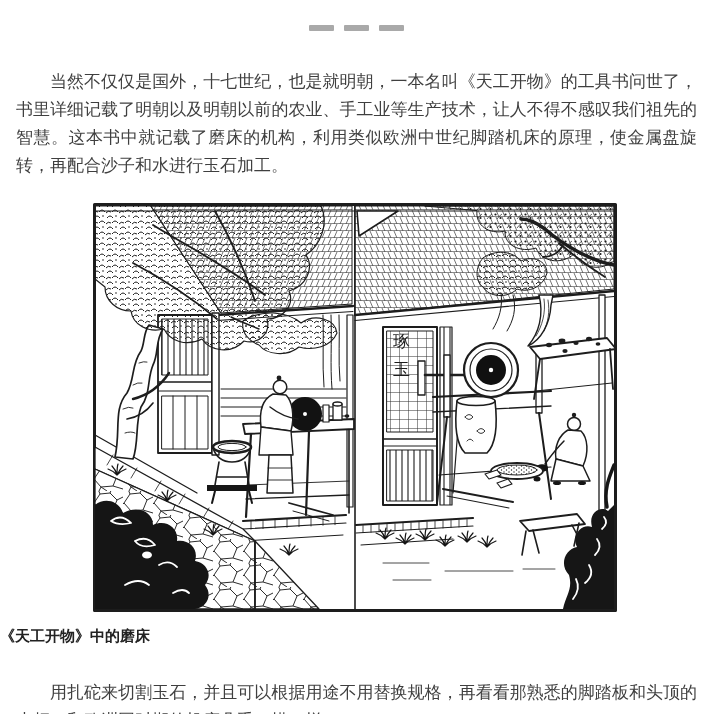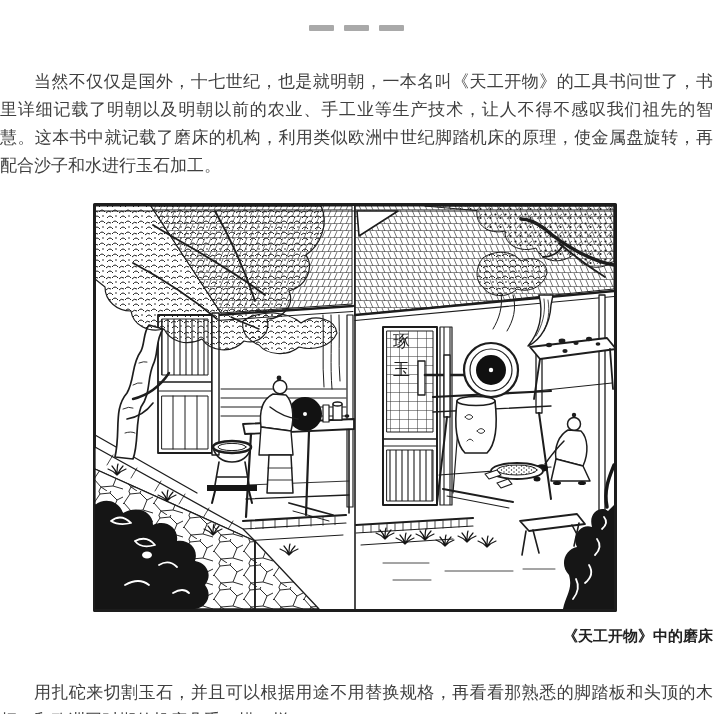--- a/index.html
+++ b/index.html
@@ -4,28 +4,28 @@
 <style>
   html,body{margin:0;padding:0;}
   body{
     width:713px;height:714px;background:#ffffff;overflow:hidden;
     font-family:"Liberation Sans","DejaVu Sans",sans-serif;
     color:#3f3f3f;
   }
   .dashes{display:flex;justify-content:center;gap:10px;padding-top:25px;}
   .dash{width:25px;height:6px;background:#a9a9a9;border-radius:1px;display:block;}
   p.para{
-    margin:0;font-size:17px;line-height:28px;text-align:justify;
+    margin:16px;font-size:17px;line-height:28px;text-align:justify;
     text-indent:2em;color:#3f3f3f;word-break:break-all;
   }
   #para1{margin-top:37px;}
   figure.woodcut{margin:23px 0 0 93px;width:524px;height:409px;padding:0;}
   figure.woodcut svg{display:block;}
   .caption{
-    margin-top:15px;text-align:right;font-size:15px;font-weight:700;color:#222222;padding-left:12px;
+    margin-top:15px;text-align:left;font-size:15px;font-weight:700;color:#222222;
   }
   #para2{margin-top:33px;}
 </style>
 </head>
 <body>
 
 <div class="dashes">
   <span class="dash"></span>
   <span class="dash"></span>
   <span class="dash"></span>

